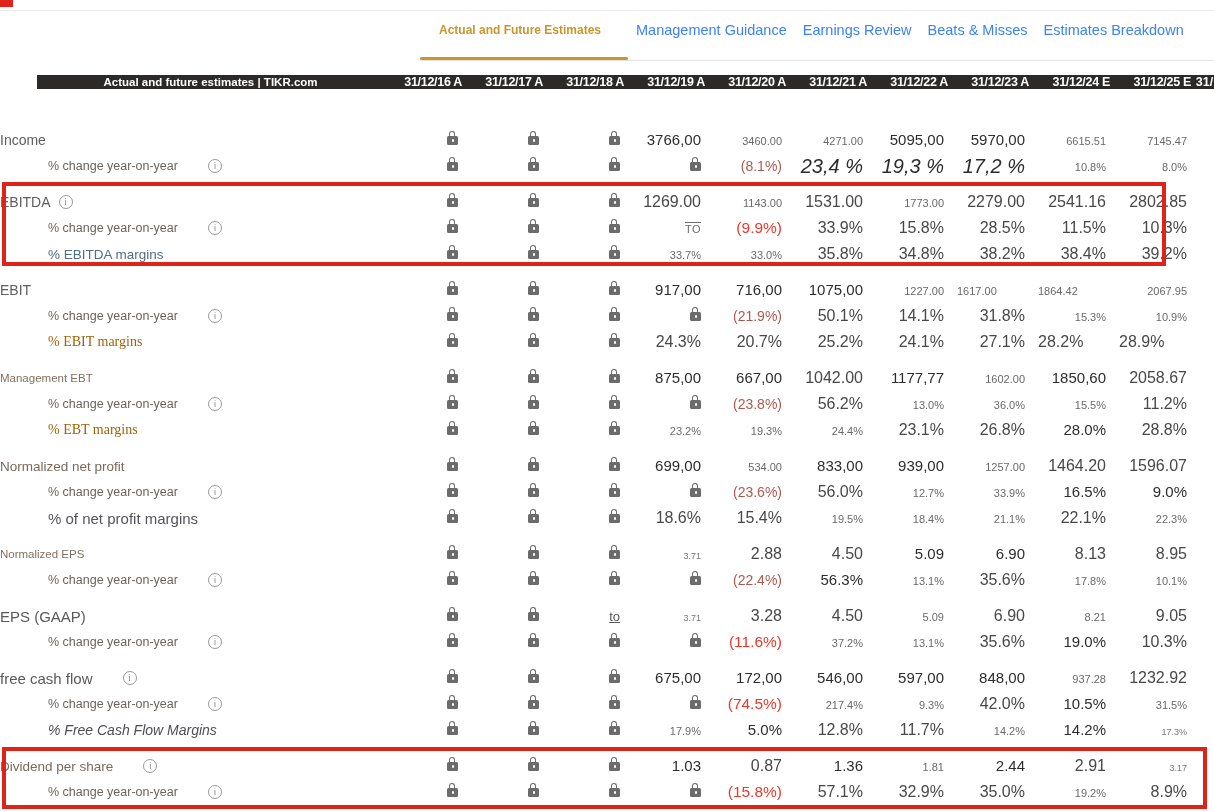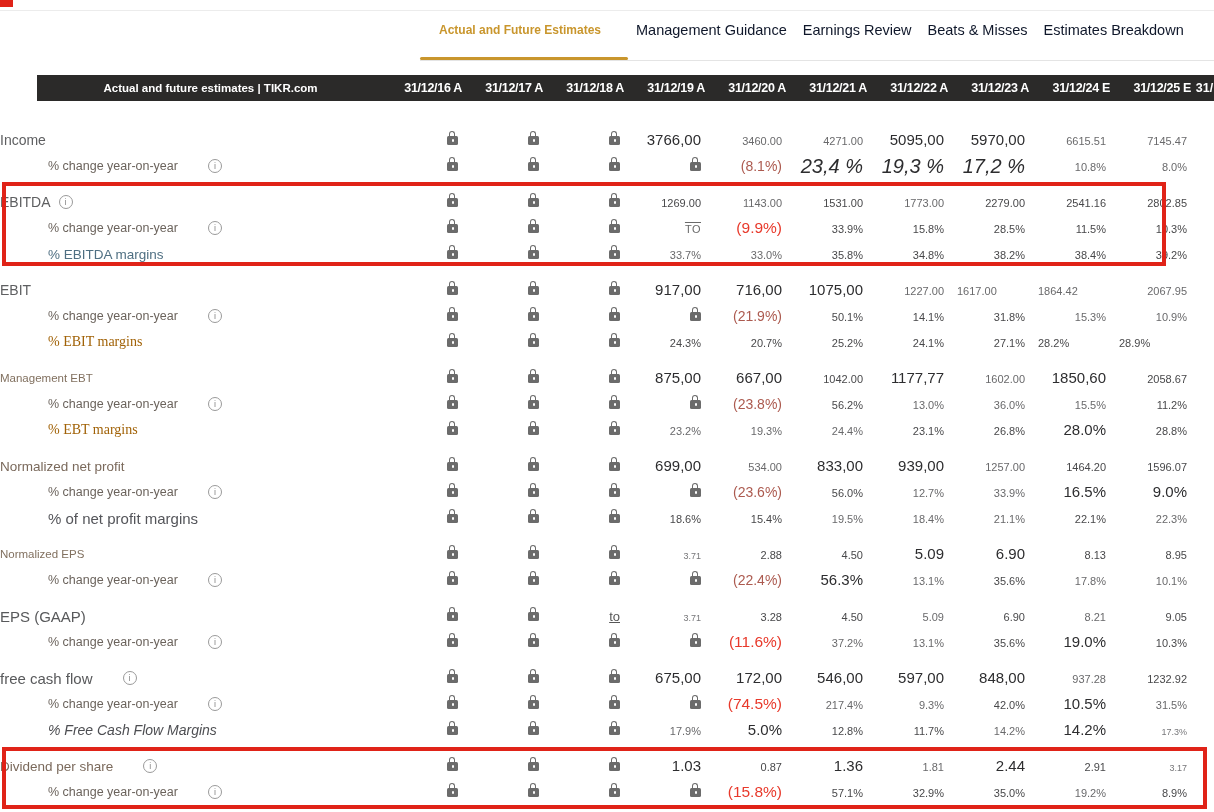--- a/index.html
+++ b/index.html
@@ -4,27 +4,27 @@
 <style>
   html,body{margin:0;padding:0;background:#fff;}
   .page{position:relative;width:1214px;height:812px;overflow:hidden;background:#fff;
         font-family:"Liberation Sans", sans-serif;}
 
   .top-line{position:absolute;top:10px;left:0;right:0;height:1px;background:#ececec;}
   .corner-mark{position:absolute;top:0;left:0;width:13px;height:7px;background:var(--red,#e02318);}
 
   
   .tabs{position:absolute;top:0;left:420px;right:0;height:60px;display:flex;align-items:center;gap:16px;white-space:nowrap;overflow:hidden;}
-  .tab{font-size:14.5px;color:#0f172a;cursor:pointer;}
+  .tab{font-size:14.5px;color:#3b82f6;cursor:pointer;}
   .tab.active{color:var(--gold,#c9962d);font-size:12px;font-weight:bold;width:200px;text-align:center;}
   .tabs-baseline{position:absolute;top:60px;left:420px;right:0;height:1px;background:#e4e4e4;}
   .tab-underline{position:absolute;top:57px;left:420px;width:208px;height:3px;background:var(--gold,#c9962d);border-radius:2px;}
 
   
-  .head-bar{position:absolute;top:75px;left:37px;right:0;height:26px;background:var(--bar,#2b2a29);
+  .head-bar{position:absolute;top:75px;left:37px;right:0;height:14px;background:var(--bar,#2b2a29);
             display:grid;grid-template-columns:347px repeat(10,81px) 1fr;align-items:center;color:#fff;}
   .head-title{text-align:center;font-size:11.5px;font-weight:bold;}
   .head-col{text-align:right;padding-right:3px;font-size:12.5px;font-weight:bold;letter-spacing:-0.3px;}
   .head-col-overflow{text-align:center;padding-left:1px;font-size:12.5px;font-weight:bold;overflow:hidden;}
 
   
   .table{position:absolute;top:127px;left:0;right:0;}
   .section{margin-bottom:10px;}
   .t-row{display:grid;grid-template-columns:384px repeat(10,81px) 20px;height:26px;align-items:center;}
   .t-label{white-space:nowrap;display:flex;align-items:center;}
@@ -36,21 +36,21 @@
   .lab-main-lg{font-size:15px;color:#58595b;}
   .lab-warm-sm{font-size:11.5px;color:#81705f;}
   .lab-warm{font-size:13.5px;color:#7a695b;}
   .lab-sub{font-size:12.5px;color:#6b635c;}
   .lab-margin{font-size:14px;color:#a16207;font-family:Liberation Serif, serif;}
   .lab-margin-blue{font-size:13.5px;color:#4f6f82;}
   .lab-margin-lg{font-size:15px;color:#54555a;}
   .lab-margin-ital{font-size:14px;font-style:italic;color:#4d4e52;}
 
   .v-lg{font-size:15px;color:#2d2d2f;}
-  .v-md{font-size:11px;color:#48484a;}
+  .v-md{font-size:16px;color:#48484a;}
   .v-sm{font-size:11px;color:#69696b;}
   .v-xs{font-size:9px;color:#77777a;}
   .v-neg{font-size:14px;color:var(--neg,#ac5a4f);}
   .v-negb{font-size:15.5px;color:var(--negb,#e8392b);}
   .v-ital{font-size:20px;font-style:italic;color:#2d2d2f;}
   .v-to-over{font-size:11px;color:#6a6a6a;text-decoration:overline;letter-spacing:0.5px;}
   .v-to-under{font-size:13px;color:#565656;text-decoration:underline;}
 
   
   .info{display:inline-flex;align-items:center;justify-content:center;width:12px;height:12px;

